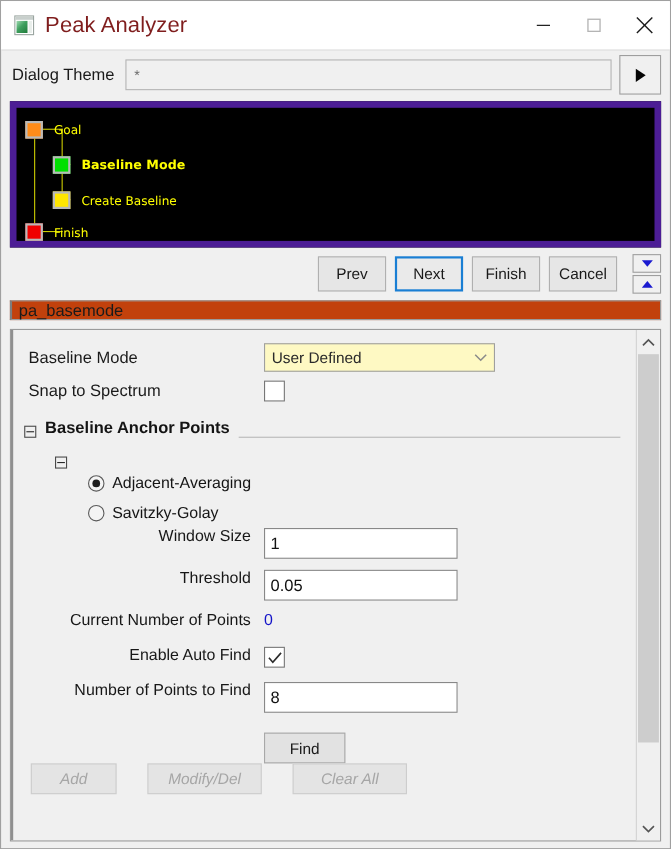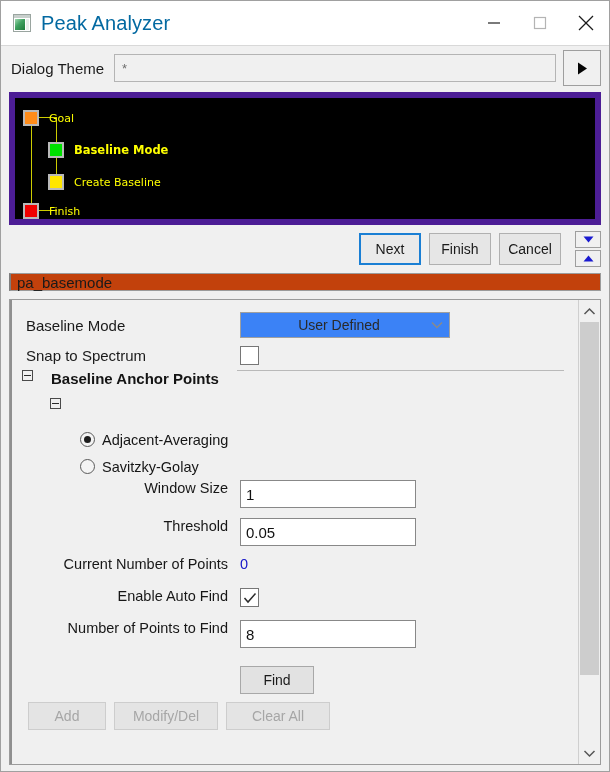--- a/index.html
+++ b/index.html
@@ -57,21 +57,21 @@
     background: linear-gradient(135deg, #9fd9b0 0%, #3fa05f 45%, #1f7a3a 100%);
   }
   .app-icon .side {
     position: absolute;
     right: 1px; top: 4px; bottom: 1px;
     width: 3px;
     background: #e8eeea;
   }
   .title-text {
     font-size: 20px;
-    color: #0369a1;
+    color: #7f1d1d;
     font-family: "Liberation Sans", sans-serif;
     font-weight: 400;
     letter-spacing: 0.1px;
   }
   .titlebar-spacer { flex: 1; }
   .win-btn {
     width: 46px;
     height: 44px;
     display: flex;
     align-items: center;
@@ -285,29 +285,28 @@
     box-sizing: border-box;
   }
   .lbl {
     font-size: 15px;
     color: #1a1a1a;
     white-space: nowrap;
   }
   .combo {
     width: 210px;
     height: 26px;
-    background: #3b82f6;
+    background: #fef9c3;
     border: 1px solid #9f9f9f;
     box-sizing: border-box;
     display: flex;
     align-items: center;
     padding: 0 6px;
     font-size: 14px;
     color: #2a2a2a;
-    text-align: center;
   }
   .combo .cval { flex: 1; }
   .checkbox {
     width: 19px;
     height: 19px;
     background: #ffffff;
     border: 1px solid #767676;
     box-sizing: border-box;
     display: flex;
     align-items: center;
@@ -320,24 +319,23 @@
     border: 1px solid #888888;
     box-sizing: border-box;
     display: flex;
     align-items: center;
     padding-left: 5px;
     font-size: 15px;
     color: #111111;
   }
   .group-head {
     display: flex;
-    align-items: flex-start;
+    align-items: flex-end;
     height: 28px;
     padding-left: 10px;
-    gap: 10px;
   }
   .group-head.indent { padding-left: 38px; }
   .expander {
     width: 11px;
     height: 11px;
     border: 1px solid #4a4a4a;
     box-sizing: border-box;
     position: relative;
     margin-right: 8px;
     background: #f0f0f0;
@@ -424,24 +422,25 @@
     box-sizing: border-box;
     font-size: 14px;
     color: #1a1a1a;
     display: flex;
     align-items: center;
     justify-content: center;
     padding: 0 10px;
   }
   .bottom-btn-row {
     display: flex;
-    align-items: flex-end;
-    gap: 8px;
+    align-items: flex-start;
+    gap: 28px;
     padding-left: 16px;
     height: 36px;
+    font-style: italic;
   }
   .dis-btn {
     width: 78px;
     height: 28px;
     background: #e4e4e4;
     border: 1px solid #cdcdcd;
     box-sizing: border-box;
     font-size: 14px;
     color: #a6a6a6;
     display: flex;
@@ -518,20 +517,21 @@
       </div>
 
       <div class="tnode" style="left:0px; top:98px;">
         <div class="tbox" style="background:#f00000;"></div>
         <div class="tlabel">Finish</div>
       </div>
     </div>
   </div>
 
   <div class="nav-row">
+    <div class="nav-btn">Prev</div>
     <div class="nav-btn focused">Next</div>
     <div class="nav-btn">Finish</div>
     <div class="nav-btn">Cancel</div>
     <div class="spin-col">
       <div class="spin-btn">
         <svg width="11" height="7" viewBox="0 0 11 7">
           <polygon points="0.5,0.5 10.5,0.5 5.5,6.5" fill="#1a1ad0"></polygon>
         </svg>
       </div>
       <div class="spin-btn">

